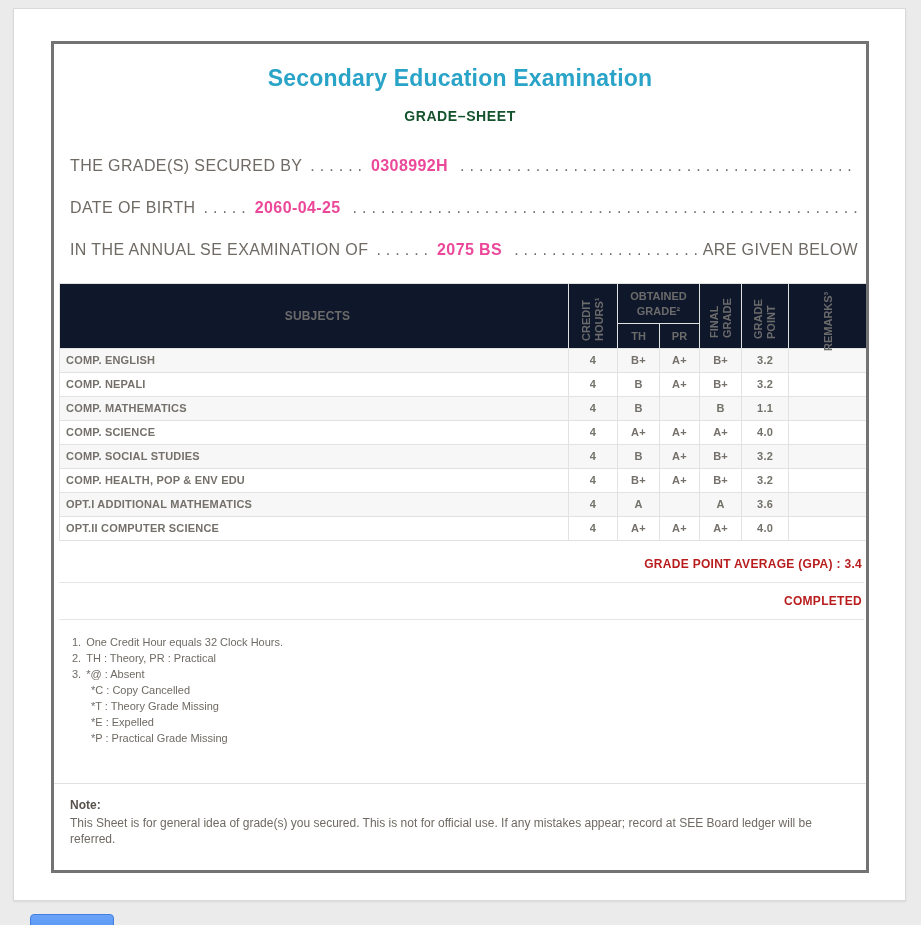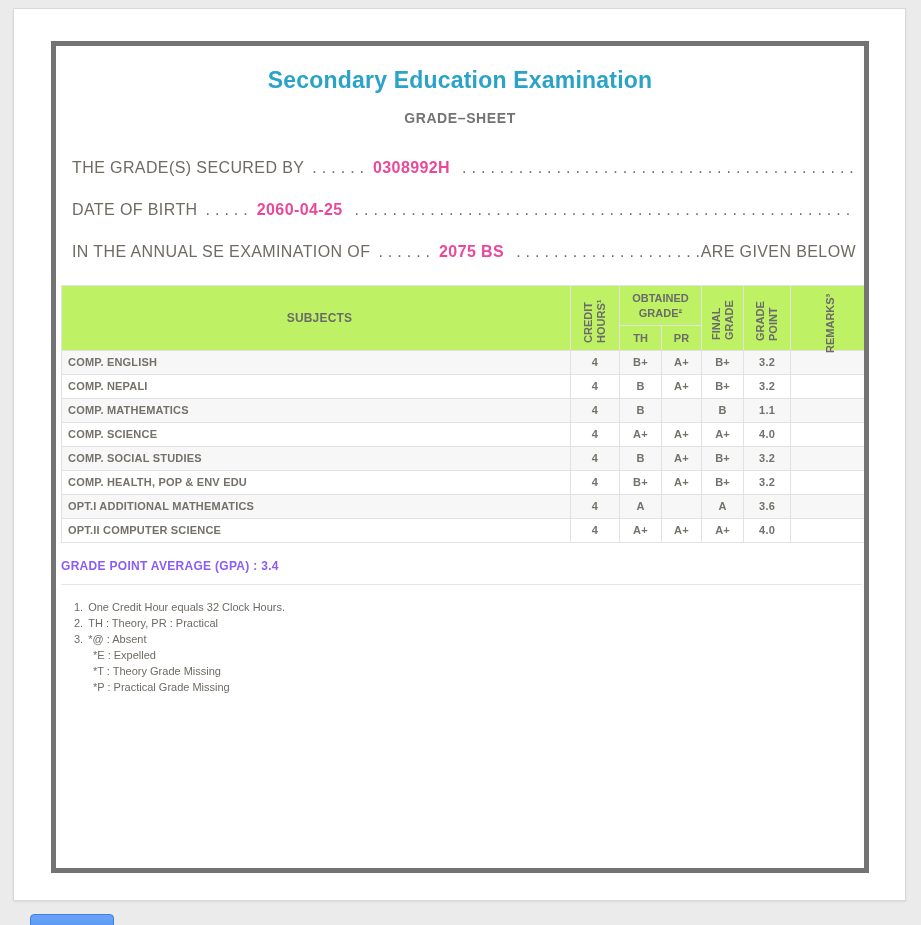--- a/index.html
+++ b/index.html
@@ -10,70 +10,70 @@
     font-family: "Liberation Sans", "DejaVu Sans", sans-serif;
     -webkit-font-smoothing: antialiased;
   }
   .card {
     position: absolute; left: 13px; top: 8px; width: 893px; height: 893px;
     background: #ffffff; border: 1px solid #d9d9d9;
     box-shadow: 0 1px 2px rgba(0,0,0,0.07);
   }
   .sheet {
     position: absolute; left: 37px; top: 32px; width: 818px; height: 832px;
-    border: 5px solid #737373; background: #fff; overflow: hidden;
+    border: 3px solid #737373; background: #fff; overflow: hidden;
   }
   h1.title {
     margin: 20px 0 0; text-align: center;
     font-size: 23px; line-height: 28px; font-weight: bold;
     color: #29a3c7; letter-spacing: 0.2px;
   }
   h2.subtitle {
     margin: 16px 0 0; text-align: center;
     font-size: 14px; line-height: 17px; font-weight: bold;
-    color: #737373; letter-spacing: 0.6px;
+    color: #14532d; letter-spacing: 0.6px;
   }
   .info-block { margin: 32px 8px 0 16px; }
   .info-line {
     display: flex; align-items: baseline; white-space: nowrap; overflow: hidden;
     font-size: 16px; color: #6f6a64; height: 20px; margin-bottom: 22px;
   }
   .info-line .lbl { letter-spacing: 0.4px; flex: 0 0 auto; }
   .info-line .dots { letter-spacing: 5px; margin: 0 2px 0 8px; flex: 0 0 auto; color: #6f6a64; }
   .info-line .val { font-weight: bold; color: #ec4899; margin: 0 4px 0 2px; letter-spacing: 0.4px; flex: 0 0 auto; }
   .info-line .fill { flex: 1 1 0; min-width: 0; overflow: hidden; margin-right: 0; }
   .info-line .suffix { letter-spacing: 0.4px; margin-left: 0; flex: 0 0 auto; }
 
   table.grades {
     margin: 21px 2px 0 5px; width: 809px;
     border-collapse: collapse; table-layout: fixed;
   }
   table.grades th, table.grades td { border: 1px solid #e2e2e2; }
-  thead th { color: #6b6b6b; font-weight: bold; background: #bef264; }
+  thead th { color: #6b6b6b; font-weight: bold; background: #0f172a; }
   th.subjects-h { text-align: center; padding-left: 8px; font-size: 12px; letter-spacing: 0.2px; }
   th.obtained { font-size: 11px; height: 40px; text-align: center; line-height: 1.35; padding: 2px 8px; white-space: normal; }
   th.sub { font-size: 11px; height: 25px; text-align: center; }
   th.vert { position: relative; overflow: visible; }
   .rot {
     position: absolute; left: 50%; top: 50%;
     transform: translate(-50%,-50%) rotate(-90deg);
     font-size: 11px; font-weight: bold; color: #6b6b6b;
     line-height: 1.2; text-align: left; white-space: normal;
   }
   .w-credit { width: 50px; }
   .w-final { width: 44px; }
   .w-gp { width: 46px; }
   .w-remarks { width: 76px; white-space: nowrap; top: 45%; }
   tbody td { font-size: 11px; color: #74706a; padding: 4px 6px; line-height: 15px; height: 23px; letter-spacing: 0.2px; font-weight: bold; }
   tbody td.c { text-align: center; padding: 4px 2px; }
   tbody tr:nth-child(odd) { background: #f7f7f7; }
 
   .summary { margin: 0 2px 0 5px; }
   .sum-row {
-    font-size: 12px; font-weight: bold; color: #8b5cf6;
+    text-align: right; font-size: 12px; font-weight: bold; color: #b91c1c;
     border-bottom: 1px solid #e6e6e6; letter-spacing: 0.3px; line-height: 15px;
   }
   .sum-row.gpa { padding: 16px 2px 10px 0; }
   .sum-row.status { padding: 11px 2px 10px 0; }
 
   .footnotes { margin: 14px 0 0 18px; font-size: 11px; color: #6f6a64; }
   .fn { display: flex; line-height: 16px; }
   .fn-num { flex: 0 0 auto; margin-right: 5px; }
   .fn-sub { margin-left: 19px; line-height: 16px; }
 
@@ -227,37 +227,45 @@
           <td class="c"></td>
         </tr>
       </tbody>
     </table>
 
     <div class="summary">
       <div class="sum-row gpa">
         <span>GRADE POINT AVERAGE (GPA) :</span>
         <span>3.4</span>
       </div>
+      <div class="sum-row status">
+        <span>COMPLETED</span>
+      </div>
     </div>
 
     <div class="footnotes">
       <div class="fn">
         <span class="fn-num">1.</span>
         <span>One Credit Hour equals 32 Clock Hours.</span>
       </div>
       <div class="fn">
         <span class="fn-num">2.</span>
         <span>TH : Theory, PR : Practical</span>
       </div>
       <div class="fn">
         <span class="fn-num">3.</span>
         <span>*@ : Absent</span>
       </div>
+      <div class="fn-sub">*C : Copy Cancelled</div>
+      <div class="fn-sub">*T : Theory Grade Missing</div>
       <div class="fn-sub">*E : Expelled</div>
-      <div class="fn-sub">*T : Theory Grade Missing</div>
       <div class="fn-sub">*P : Practical Grade Missing</div>
     </div>
 
+    <div class="note">
+      <div class="note-label">Note:</div>
+      <div class="note-body">This Sheet is for general idea of grade(s) you secured. This is not for official use. If any mistakes appear; record at SEE Board ledger will be referred.</div>
+    </div>
 
   </div>
 </div>
 
 <div class="bottom-button"></div>
 
 </body></html>

